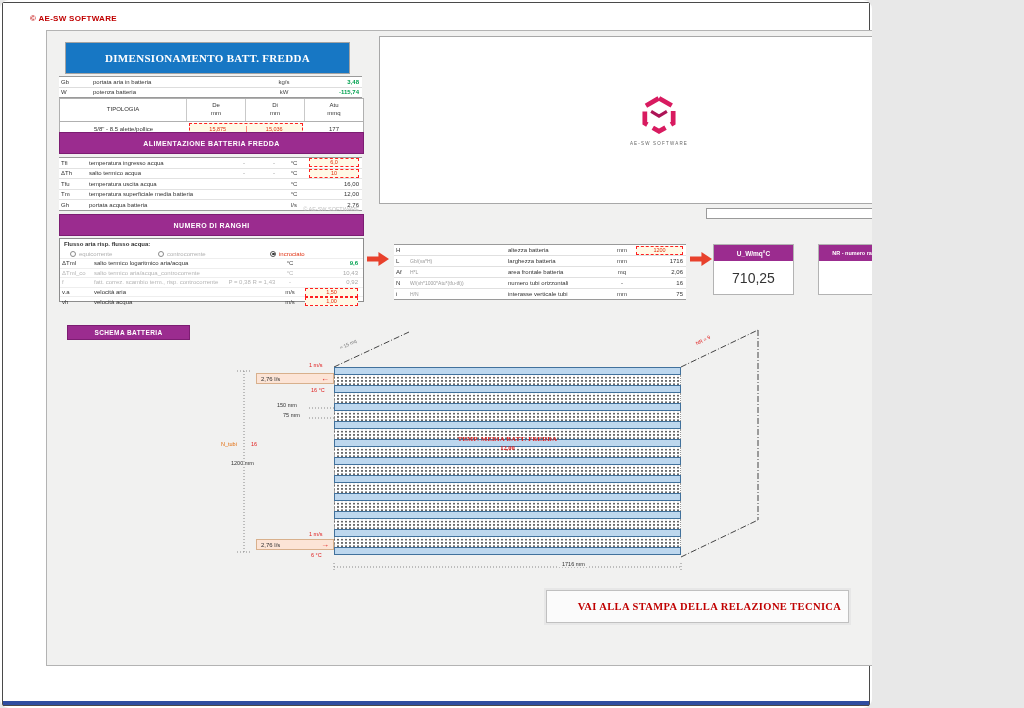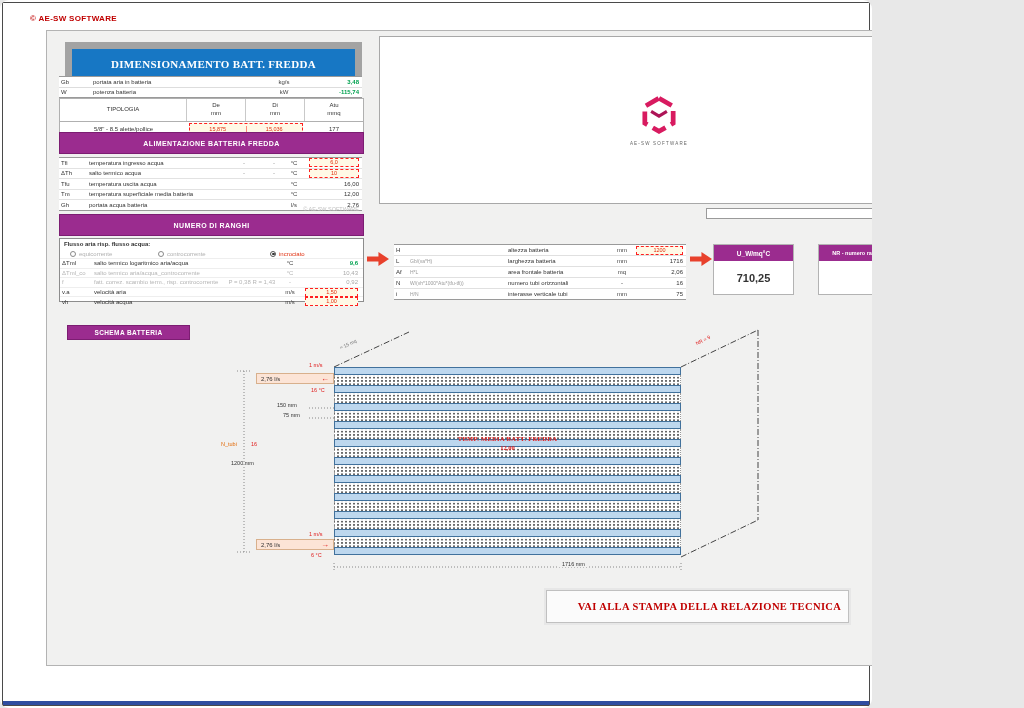--- a/index.html
+++ b/index.html
@@ -4,21 +4,21 @@
 <style>
   html,body{margin:0;padding:0;background:#e8e8e8;}
   .page{position:relative;width:872px;height:708px;background:#ffffff;font-family:"Liberation Sans",sans-serif;overflow:hidden;border-radius:9px;}
   .outer-frame{position:absolute;inset:2px;border:1px solid #4a4a4a;pointer-events:none;}
   .bluebar{position:absolute;left:3px;right:3px;bottom:3px;height:4px;background:#2f4da0;}
   .copyright{position:absolute;left:30px;top:14px;font-size:8px;font-weight:bold;color:#c00000;letter-spacing:.3px;}
 
   .panel{position:absolute;left:46px;top:30px;width:916px;height:634px;background:#f1f1f0;border:1px solid #b3b3b3;}
 
   
-  .title-bar{position:absolute;left:18px;top:11px;width:283px;height:30px;background:#1777c4;border:7px solid #a3a3a3;
+  .title-bar{position:absolute;left:18px;top:11px;width:283px;height:30px;background:#1777c4;border:1px solid #a3a3a3;
     color:#fff;font-family:"Liberation Serif",serif;font-weight:bold;font-size:11px;display:flex;align-items:center;justify-content:center;letter-spacing:.3px;}
   .tblarea{position:absolute;background:#fff;}
   .summary{left:12px;top:45px;width:303px;border-top:1px solid #9a9a9a;border-bottom:1px solid #9a9a9a;}
   .row{display:grid;align-items:center;font-size:6px;color:#333;}
   .sum-row{grid-template-columns:34px 170px 42px 57px;height:9.5px;border-bottom:1px solid #ddd;}
   .sum-row:last-child{border-bottom:none;}
   .c-code{padding-left:2px;}
   .c-desc{text-align:left;}
   .c-unit{text-align:center;color:#444;}
   .c-val{text-align:right;padding-right:3px;}
@@ -71,21 +71,21 @@
   .geometry{left:347px;top:213px;width:292px;border-top:1px solid #9a9a9a;border-bottom:1px solid #9a9a9a;background:#fff;}
   .geo-row{grid-template-columns:16px 98px 102px 24px 52px;height:10px;border-bottom:1px solid #e0e0e0;}
   .geo-row:last-child{border-bottom:none;}
   .c-formula{font-size:5px;color:#9a9a9a;}
 
   .minibox{position:absolute;background:#fff;border:1px solid #b3b3b3;}
   .minibox .mb-head{height:16px;background:#9b2c8f;color:#fff;font-weight:bold;display:flex;align-items:center;justify-content:center;}
   .minibox .mb-val{height:33px;display:flex;align-items:center;justify-content:center;background:#fff;color:#333;}
   .u-box{left:666px;top:213px;width:79px;}
   .u-box .mb-head{font-size:6.5px;}
-  .u-box .mb-val{font-size:11px;font-weight:bold;}
+  .u-box .mb-val{font-size:14px;}
   .nr-box{left:771px;top:213px;width:119px;}
   .nr-box .mb-head{font-size:5.5px;}
   .nr-box .mb-val{font-size:9px;font-weight:bold;color:#00a14f;}
 
   
   .logo-box{position:absolute;left:332px;top:5px;width:558px;height:166px;background:#fff;border:1px solid #a8a8a8;
     display:flex;flex-direction:column;align-items:center;justify-content:center;gap:5px;}
   .logo-caption{font-size:4.5px;color:#666;letter-spacing:1.2px;}
   .strip{position:absolute;left:659px;top:177px;width:232px;height:9px;background:#fff;border:1px solid #9a9a9a;}
 

